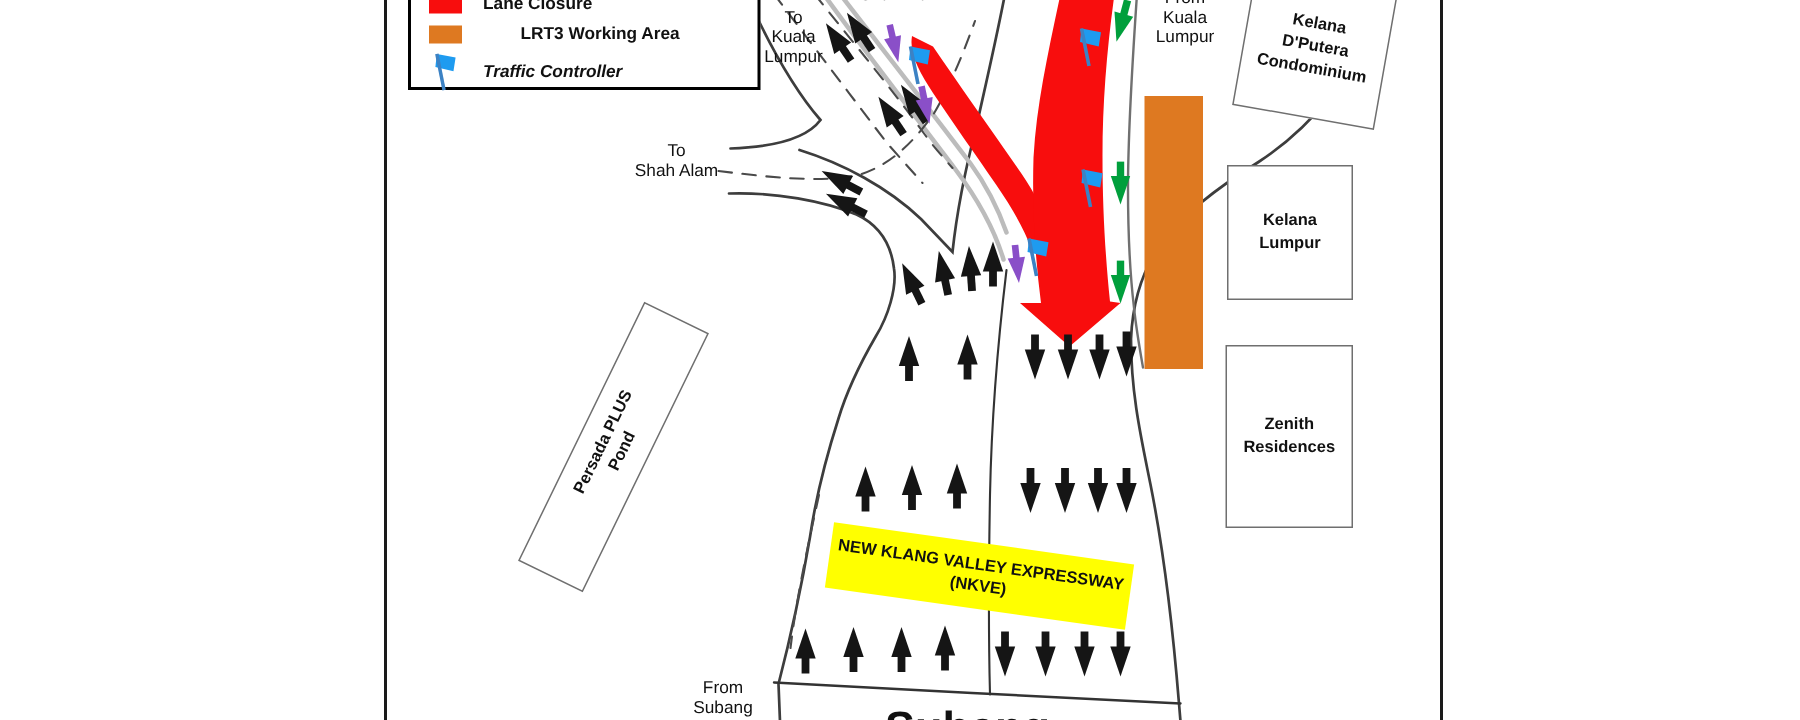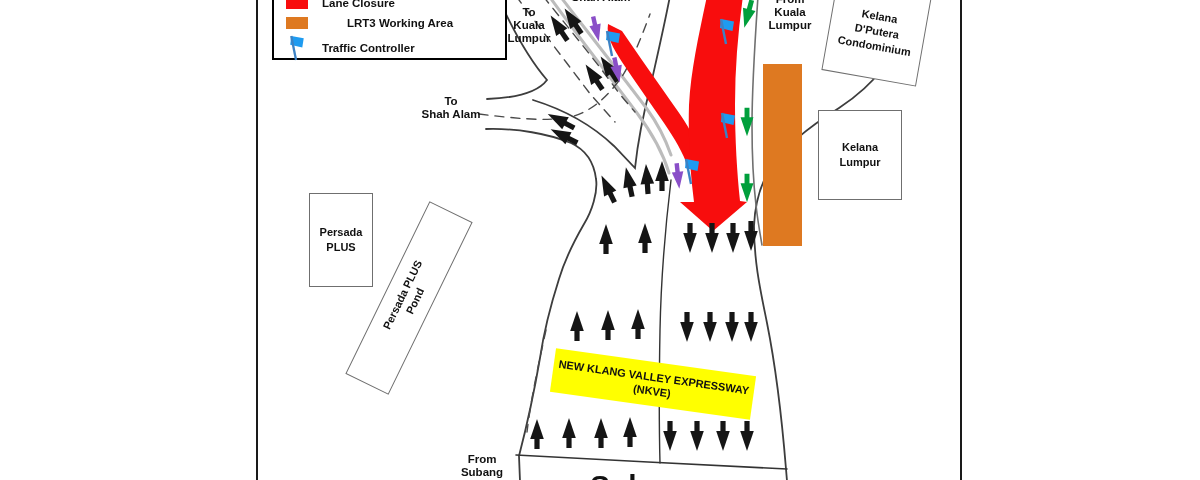--- a/index.html
+++ b/index.html
@@ -1,19 +1,19 @@
 <!DOCTYPE html>
 <html><head>
 <meta charset="utf-8">
 <style>
   html,body{margin:0;padding:0;background:#ffffff;}
   #stage{position:relative;width:1200px;height:480px;overflow:hidden;background:#ffffff;
          font-family:"Liberation Sans",sans-serif;color:#111;}
   #mapsvg{position:absolute;left:0;top:0;z-index:1;}
-  .lbl{position:absolute;z-index:4;text-align:center;font-weight:bold;font-size:11.5px;line-height:13px;color:#111;}
+  .lbl{position:absolute;z-index:4;text-align:center;font-weight:normal;font-size:11.5px;line-height:13px;color:#111;}
   .building{position:absolute;z-index:3;background:#fff;border:1.5px solid #6f6f6f;
             display:flex;flex-direction:column;align-items:center;justify-content:center;
             text-align:center;font-weight:bold;font-size:11px;line-height:15px;}
   .rot{transform-origin:center center;}
   #pond-inner{transform:rotate(-90deg);white-space:nowrap;text-align:center;font-weight:bold;font-size:11px;line-height:14px;}
   #banner{position:absolute;z-index:3;left:552px;top:362px;width:202px;height:44px;background:#FFFF00;
           transform:rotate(8deg);transform-origin:center center;display:flex;flex-direction:column;
           align-items:center;justify-content:center;font-weight:bold;font-size:11px;line-height:14px;text-align:center;}
   #legend{position:absolute;z-index:5;left:272px;top:-17px;width:231px;height:73px;background:#fff;
           border:2.5px solid #000;}
@@ -112,43 +112,43 @@
     </g>
 
     <g>
       <use href="#flagsym" transform="translate(604,30)"></use>
       <use href="#flagsym" transform="translate(718,18)"></use>
       <use href="#flagsym" transform="translate(719,112)"></use>
       <use href="#flagsym" transform="translate(683,158)"></use>
     </g>
   </svg>
 
-  <div class="building" style="left:309px;top:193px;width:62px;height:92px;">
-    <span>Persada</span>
-    <span>PLUS</span>
-  </div>
 
   <div class="building rot" style="left:385px;top:202px;width:46px;height:190px;transform:rotate(26deg);">
     <div id="pond-inner">
       <span>Persada PLUS</span><br>
       <span>Pond</span>
     </div>
   </div>
 
   <div class="building rot" style="left:829px;top:-17px;width:94px;height:94px;transform:rotate(10deg);">
     <span>Kelana</span>
     <span>D'Putera</span>
     <span>Condominium</span>
   </div>
 
   <div class="building" style="left:818px;top:110px;width:82px;height:88px;">
     <span>Kelana</span>
     <span>Lumpur</span>
   </div>
 
+  <div class="building" style="left:817px;top:230px;width:83px;height:120px;">
+    <span>Zenith</span>
+    <span>Residences</span>
+  </div>
 
   <div id="banner">
     <span>NEW KLANG VALLEY EXPRESSWAY</span>
     <span>(NKVE)</span>
   </div>
 
   <div class="lbl" style="left:556px;top:-9px;width:90px;"><span>Shah Alam</span></div>
 
   <div class="lbl" style="left:498px;top:6px;width:62px;">
     <div>To</div>
@@ -176,21 +176,21 @@
 
   <div id="legend">
     <div class="lg-row" style="top:12px;">
       <span class="lg-swatch" style="background:#F80D0D;"></span>
       <span class="lg-label">Lane Closure</span>
     </div>
     <div class="lg-row" style="top:32px;gap:25px;">
       <span class="lg-swatch" style="background:#DE7921;"></span>
       <span class="lg-label">LRT3 Working Area</span>
     </div>
-    <div class="lg-row" style="top:50px;">
+    <div class="lg-row" style="top:50px;font-style:italic;">
       <svg width="22" height="26" viewBox="0 0 18 27">
         <use href="#flagsym"></use>
       </svg>
       <span class="lg-label">Traffic Controller</span>
     </div>
   </div>
 
 </div>
 
 </body></html>

